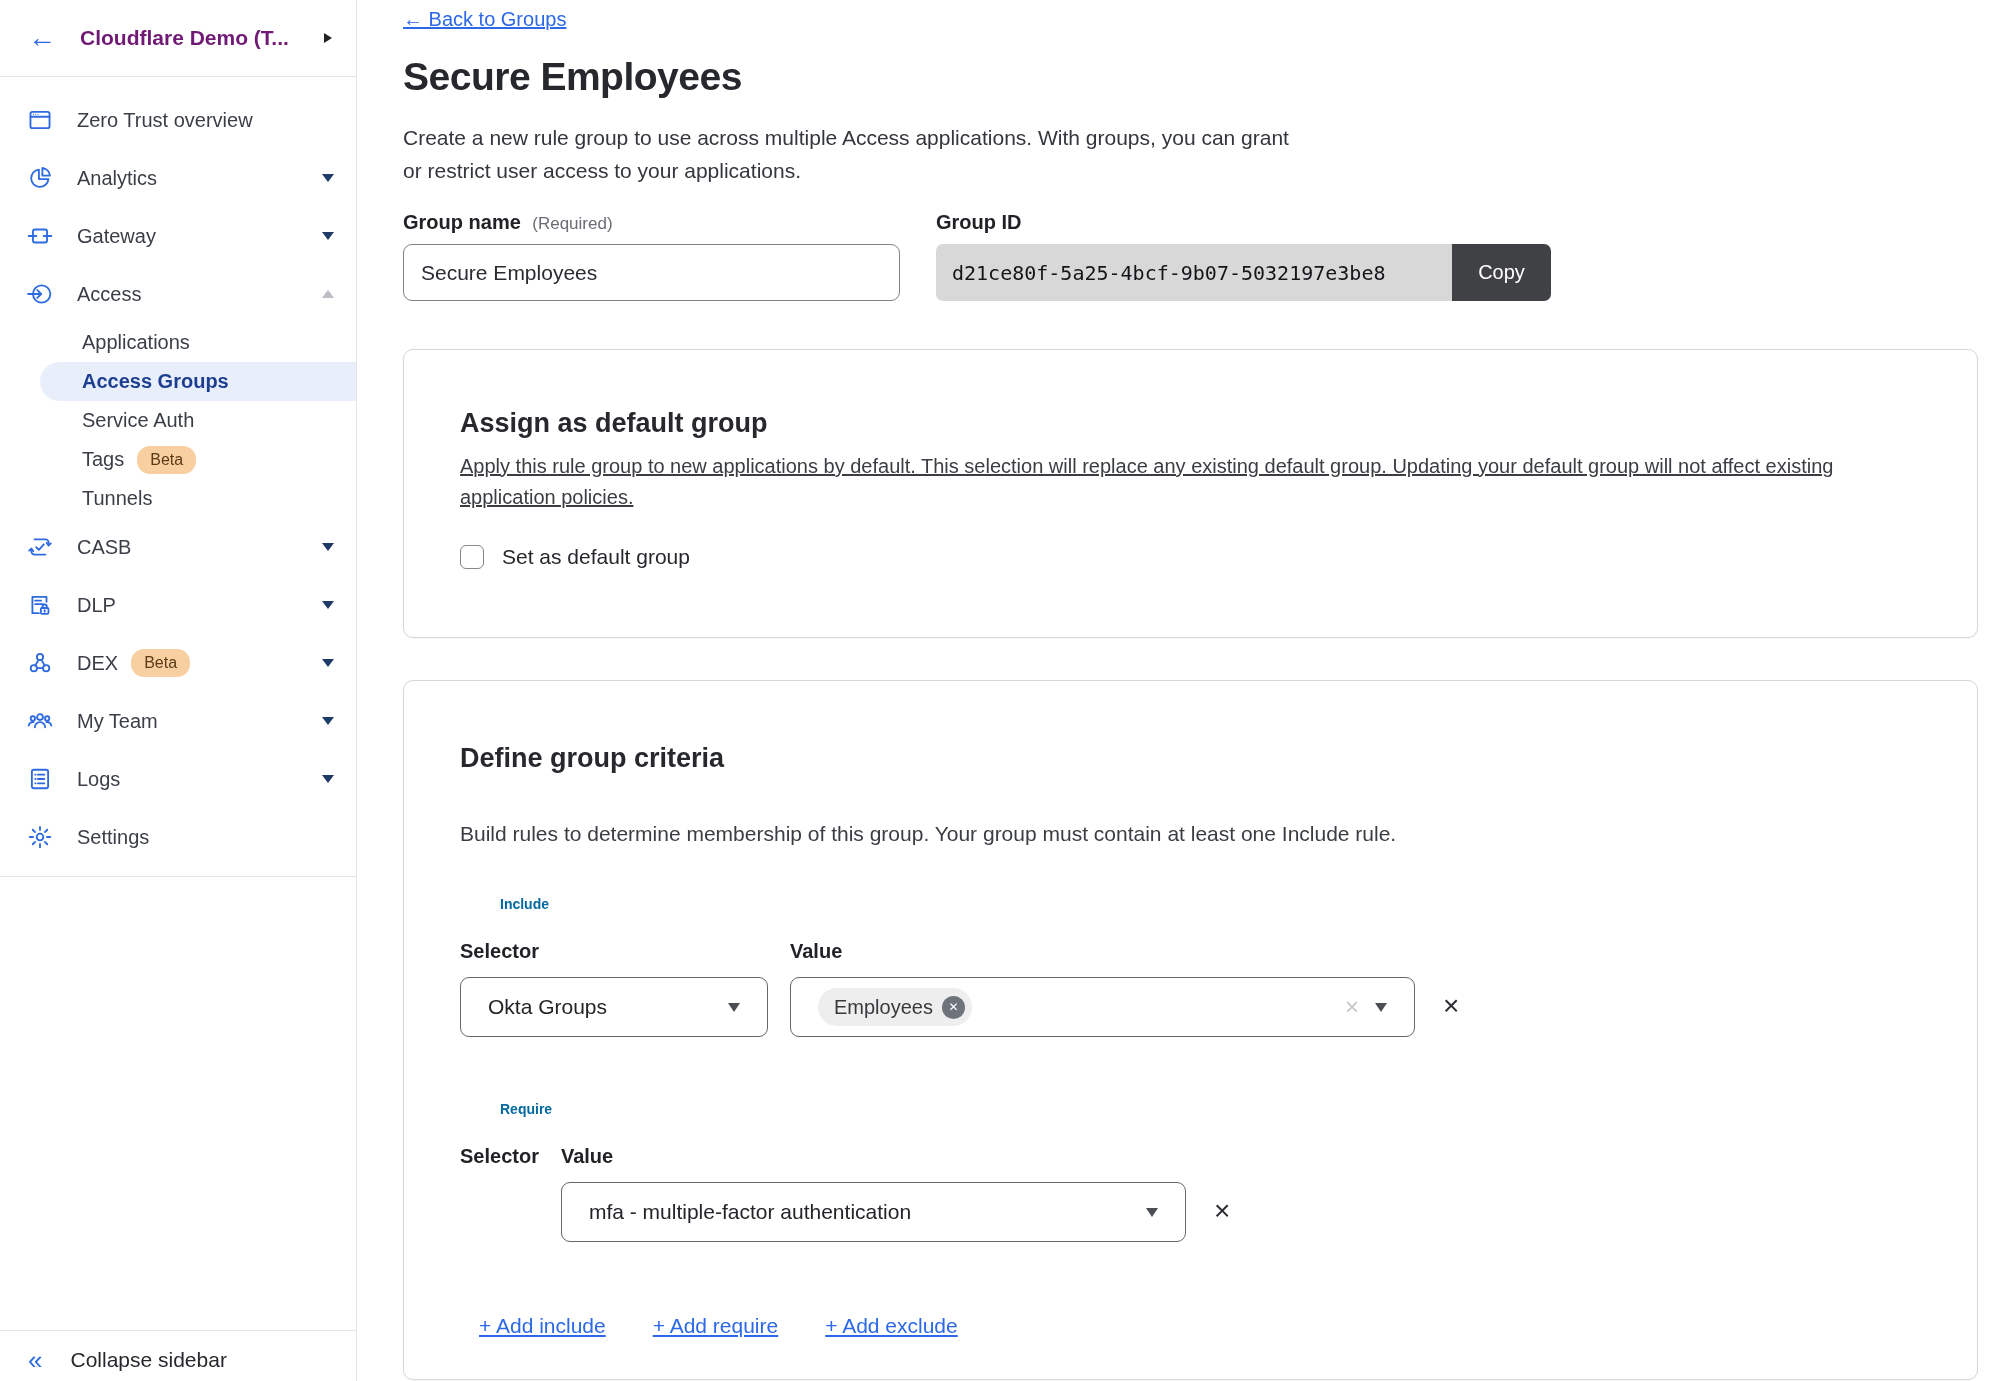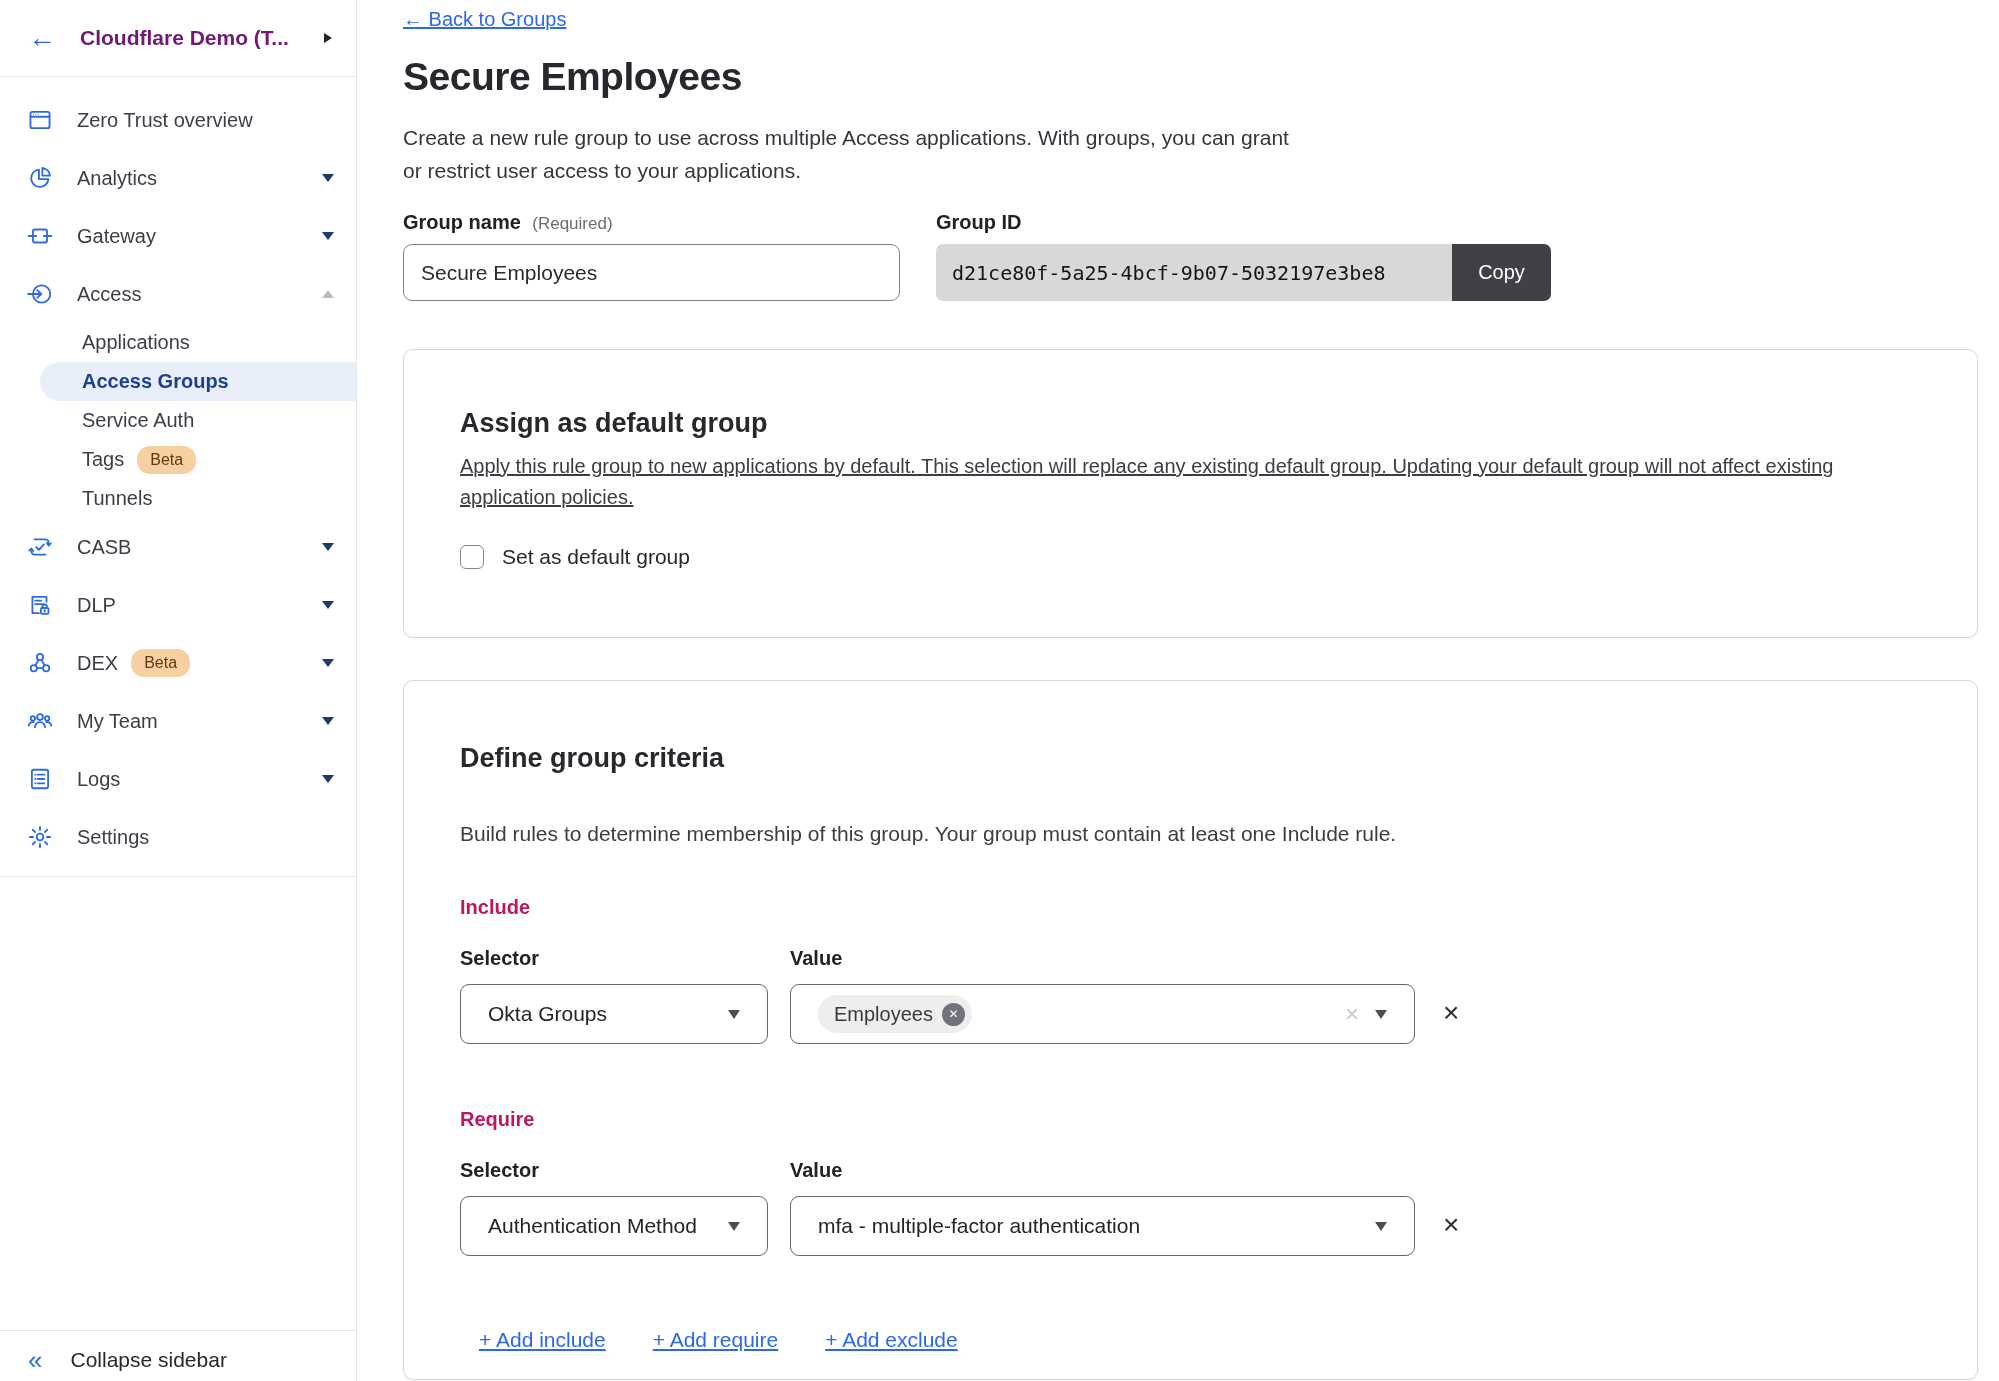--- a/index.html
+++ b/index.html
@@ -73,21 +73,21 @@
   .card-2 { margin-top:42px; height:700px; padding:62px 56px 0; }
   .card-h2 { font-size:27px; font-weight:700; color:#26282c; }
   .card-p { margin-top:12px; font-size:20px; color:#3a3d42;text-decoration:underline; }
   .card-p div { line-height:31px; white-space:nowrap; }
   .chk-row { margin-top:32px; display:flex; align-items:center; cursor:pointer; }
   .chk { appearance:none; -webkit-appearance:none; width:24px; height:24px;
          border:1.5px solid #84878d; border-radius:6px; background:#fff; cursor:pointer; }
   .chk-label { font-size:21px; color:#26282c; margin-left:18px; }
 
   .crit-desc { margin-top:48px; font-size:21px; color:#3a3d42; white-space:nowrap; }
-  .rule-heading { font-size:20px; font-weight:700; color:#be185d; }
+  .rule-heading { font-size:14px; font-weight:700; color:#0369a1;margin-left:40px; }
   .h-include { margin-top:50px; }
   .h-require { margin-top:64px; }
   .rule-row { margin-top:28px; display:flex; align-items:flex-start; }
   .f-col .field-label { display:block; }
   .selectbox { margin-top:14px; height:60px; border:1px solid #64676c; border-radius:9px;
                display:flex; align-items:center; padding:0 27px; font-size:21px;
                color:#232529; cursor:pointer; background:#fff; }
   .sel-selector { width:308px; justify-content:space-between; }
   .sel-value { width:625px; }
   .val-col { margin-left:22px; }
@@ -352,24 +352,20 @@
             <span class="dd-caret"></span>
           </div>
         </div>
         <span class="row-x">×</span>
       </div>
 
       <div class="rule-heading h-require">Require</div>
       <div class="rule-row">
         <div class="f-col">
           <span class="field-label">Selector</span>
-          <div class="selectbox sel-selector">
-            <span>Authentication Method</span>
-            <span class="dd-caret"></span>
-          </div>
         </div>
         <div class="f-col val-col">
           <span class="field-label">Value</span>
           <div class="selectbox sel-value" style="justify-content:space-between;">
             <span>mfa - multiple-factor authentication</span>
             <span class="dd-caret"></span>
           </div>
         </div>
         <span class="row-x">×</span>
       </div>

